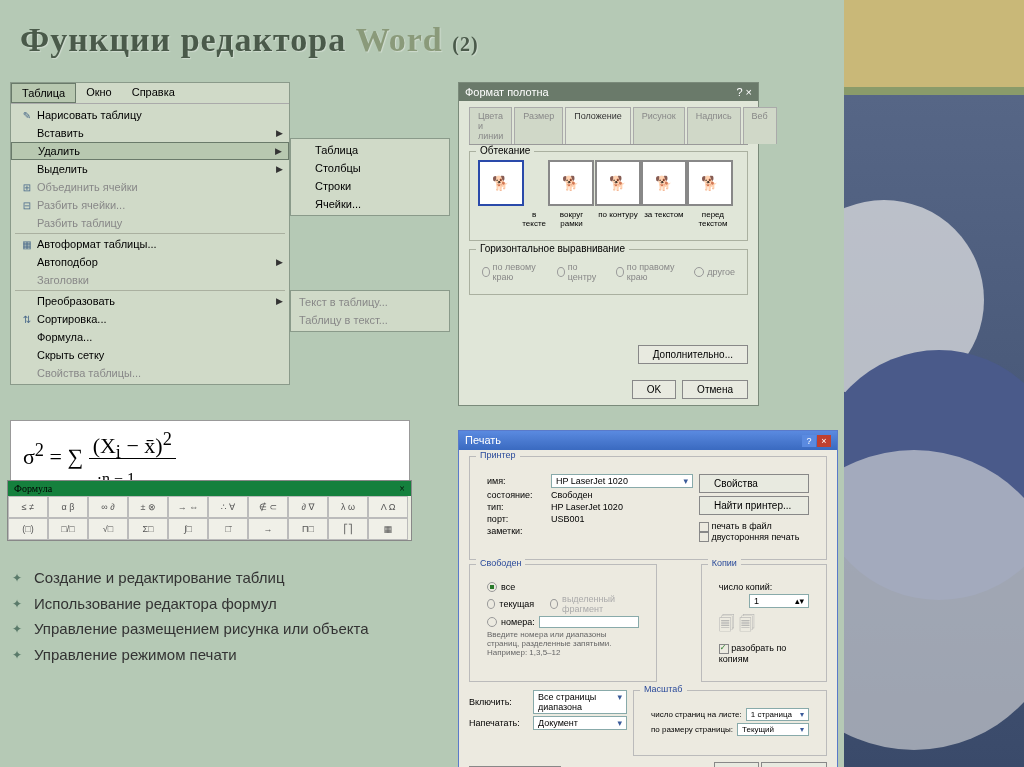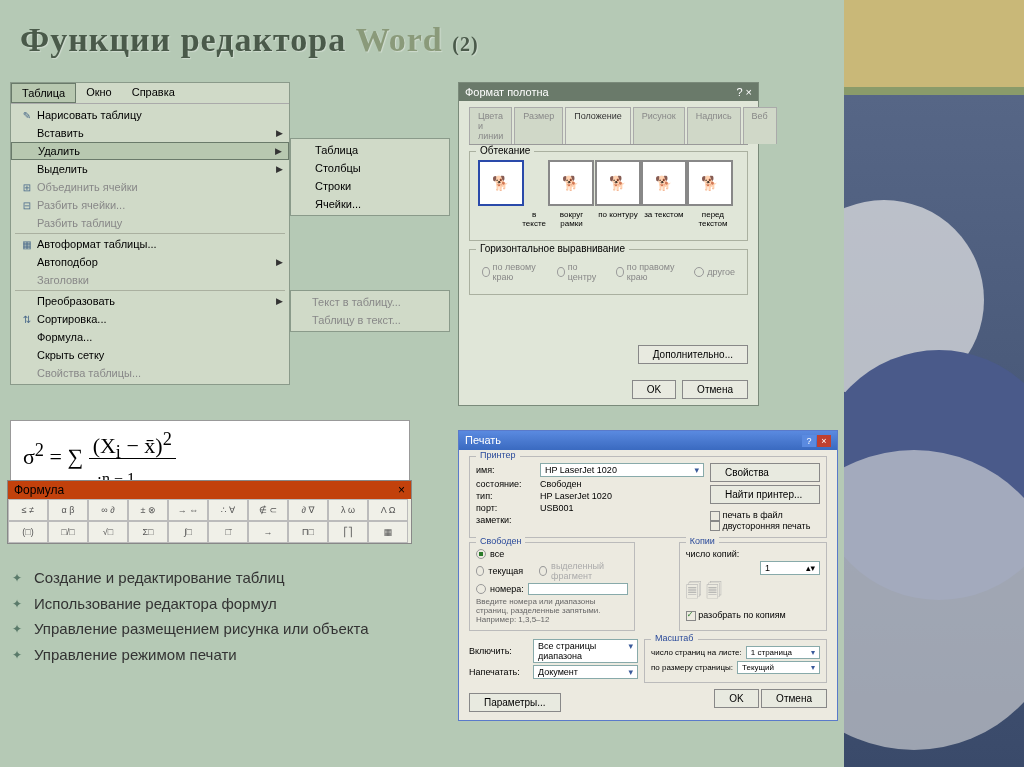--- a/index.html
+++ b/index.html
@@ -26,26 +26,26 @@
 .menu-item .ic { width: 20px; text-align: center; color: #4a6a8a; font-size: 10px; }
 .menu-item .lbl { flex: 1; }
 .menu-item .arrow { font-size: 9px; color: #333; }
 .menu-item.sel { background: #b8c8b0; border: 1px solid #6a7a6a; }
 .menu-item.dis { color: #888; }
 .menu-sep { height: 1px; background: #aab0a0; margin: 1px 4px; }
 
 .submenu { position: absolute; left: 290px; top: 138px; width: 160px; background: #d0dac8; border: 1px solid #8a9a8a; padding: 2px 0; }
 .submenu .menu-item { padding-left: 24px; }
 .submenu2 { position: absolute; left: 290px; top: 290px; width: 160px; background: #d0dac8; border: 1px solid #8a9a8a; padding: 2px 0; }
-.submenu2 .menu-item { padding-left: 21px; color: #888; }
+.submenu2 .menu-item { padding-left: 8px; color: #888; }
 
 
 .formula-box { position: absolute; left: 10px; top: 420px; width: 400px; background: #fff; border: 1px solid #999; padding: 8px 12px; font-family: 'Times New Roman', serif; font-size: 22px; }
 .formula-toolbar { position: absolute; left: 7px; top: 480px; width: 405px; background: #eaece0; border: 1px solid #888; }
-.ft-title { background: #c2410c; padding: 2px 6px; font-size: 12px; display: flex; justify-content: space-between; }
+.ft-title { background: #15803d; padding: 2px 6px; font-size: 10px; display: flex; justify-content: space-between; font-family: Liberation Serif, serif; }
 .ft-row { display: flex; }
 .ft-row div { width: 40px; height: 22px; border: 1px solid #bbb; display: flex; align-items: center; justify-content: center; font-size: 9px; background: #f0f0e8; color: #555; }
 
 
 .bullets { position: absolute; left: 12px; top: 565px; width: 430px; font-size: 15px; color: #333; line-height: 1.7; }
 .bullets li { list-style: none; padding-left: 22px; position: relative; }
 .bullets li::before { content: "✦"; position: absolute; left: 0; color: #5a7a6a; font-size: 12px; top: 3px; }
 
 
 .format-dlg { position: absolute; left: 458px; top: 82px; width: 301px; background: #e0e6d8; border: 1px solid #7a8a7a; font-size: 10px; }
@@ -65,21 +65,21 @@
 .radio { width: 10px; height: 10px; border: 1px solid #999; border-radius: 50%; display: inline-block; }
 .dlg-btns { display: flex; justify-content: flex-end; gap: 6px; padding: 6px 10px; }
 .btn { padding: 3px 14px; border: 1px solid #888; background: #e8eae0; font-size: 10px; }
 .extra-btn { display: flex; justify-content: flex-end; margin-top: 50px; }
 
 
 .print-dlg { position: absolute; left: 458px; top: 430px; width: 380px; background: #eceae0; border: 1px solid #5a7aca; font-size: 9px; }
 .print-title { background: linear-gradient(#5a8ae0, #3a6ac0); color: #fff; padding: 3px 6px; font-size: 11px; display: flex; justify-content: space-between; }
 .print-title .wbtns span { display: inline-block; width: 14px; height: 12px; background: #c04030; text-align: center; line-height: 12px; margin-left: 1px; font-size: 9px; }
 .print-body { padding: 6px 10px 8px; }
-.pgroup { border: 1px solid #bbb; padding: 6px; margin-bottom: 4px; position: relative; }
+.pgroup { border: 1px solid #bbb; padding: 17px; margin-bottom: 4px; position: relative; }
 .pgroup-label { position: absolute; top: -7px; left: 6px; background: #eceae0; padding: 0 4px; color: #2a4a9a; font-size: 9px; }
 .prow { display: flex; align-items: center; gap: 4px; margin-bottom: 2px; }
 .prow .lbl { width: 60px; }
 .sel-box { border: 1px solid #8aa; background: #fff; padding: 1px 4px; flex: 1; display: flex; justify-content: space-between; }
 .sel-box::after { content: "▾"; color: #3a5a9a; }
 .pcols { display: flex; gap: 6px; }
 .pcols > div { flex: 1; }
 .chk { width: 10px; height: 10px; border: 1px solid #888; display: inline-block; vertical-align: middle; }
 .chk.on::after { content: "✓"; font-size: 8px; color: #2a7a2a; display: block; margin-top: -2px; }
 .spin { border: 1px solid #8aa; background: #fff; padding: 1px 4px; width: 60px; display: flex; justify-content: space-between; }

